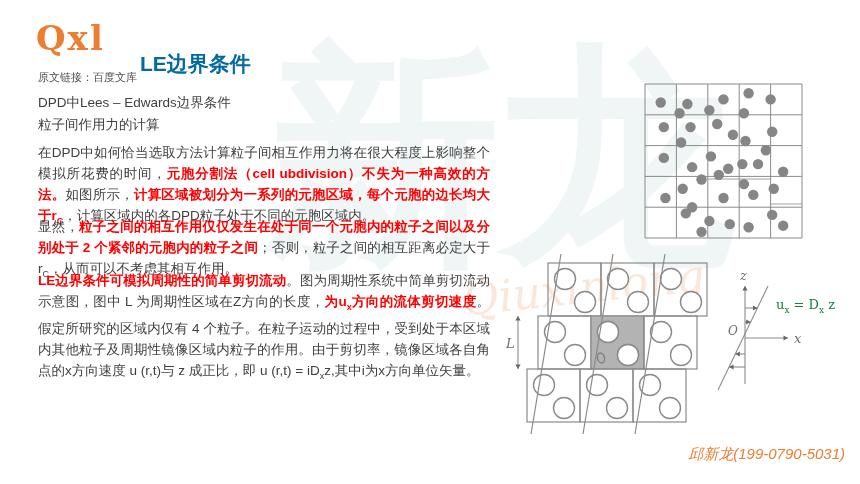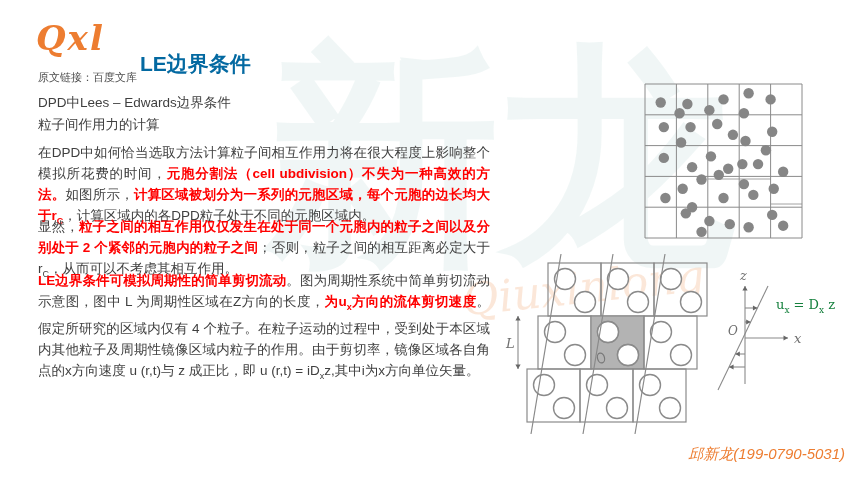--- a/index.html
+++ b/index.html
@@ -1,19 +1,19 @@
 <!DOCTYPE html>
 <html><head>
 <meta charset="utf-8">
 <style>
   html,body{margin:0;padding:0;background:#888;}
   .slide{position:relative;width:860px;height:484px;background:#ffffff;overflow:hidden;
          font-family:"Liberation Sans","DejaVu Sans",sans-serif;}
   .logo{position:absolute;left:36px;top:18px;font-family:"DejaVu Serif",serif;
-        font-style:italic;font-weight:700;font-size:34px;color:#ED7D31;letter-spacing:2px;}
+        font-weight:700;font-size:34px;color:#ED7D31;letter-spacing:2px;}
   .title{position:absolute;left:122px;top:32px;margin:18px;font-size:21px;font-weight:700;color:#0369a1;}
   .header-right{position:absolute;right:15px;top:22px;font-size:15px;color:#ED7D31;}
   .footer-right{position:absolute;right:15px;bottom:20px;font-size:15px;color:#ED7D31;font-style:italic;}
   .source{position:absolute;left:38px;top:70px;font-size:11px;color:#4d4d4d;}
   .para{position:absolute;left:38px;width:452px;font-size:13.5px;line-height:21px;
         color:#3f3f3f;text-align:justify;}
   .para.head{width:460px;text-align:left;}
   .para .red, .para sub.red{color:#ff0000;font-weight:700;}
   .para sub{font-size:9px;}
   .wm-cn{position:absolute;left:265px;top:40px;font-size:235px;font-weight:700;

